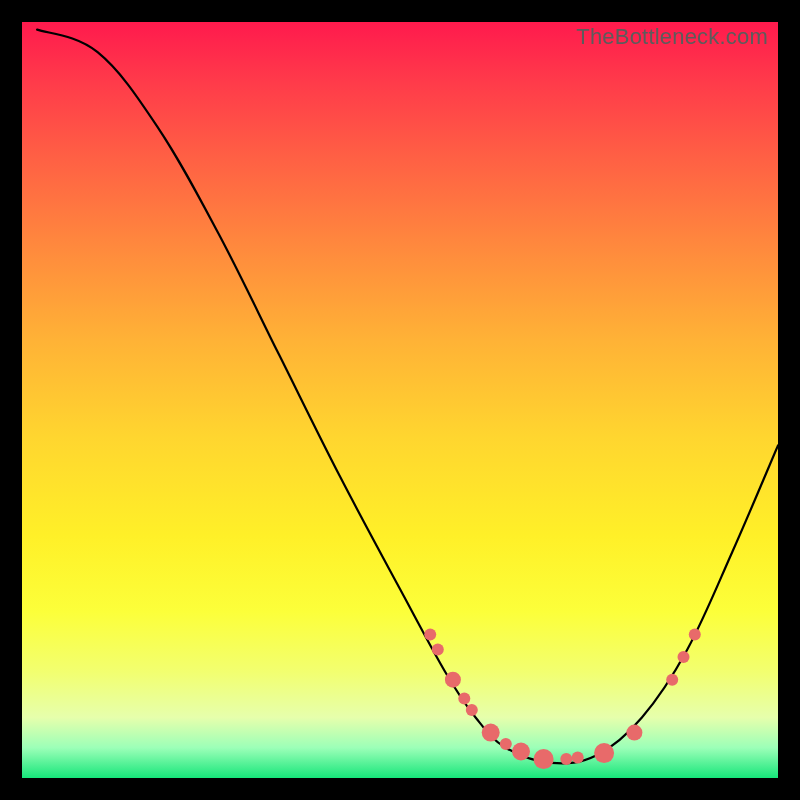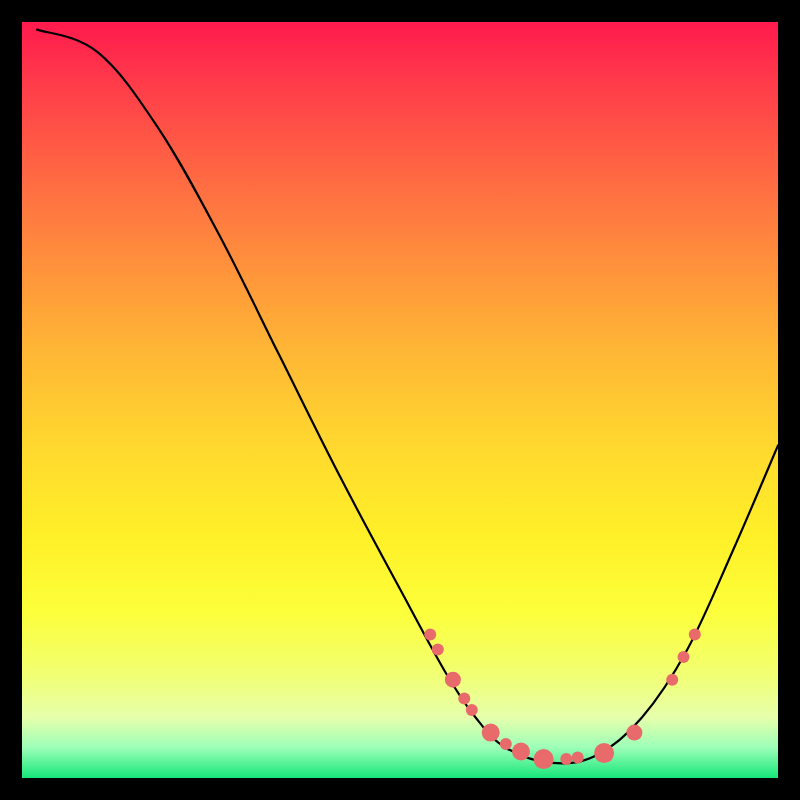--- a/index.html
+++ b/index.html
@@ -58,20 +58,21 @@
   }
   .marker {
     fill: #e86a6a;
     stroke: none;
   }
 </style>
 </head>
 <body>
 
 <div class="frame">
+  <div class="watermark">TheBottleneck.com</div>
 
   <svg class="plot" viewBox="0 0 756 756" preserveAspectRatio="none">
     <path class="curve" d="M 15.1 7.6 C 26.0 11.6, 53.8 12.5, 75.6 30.2 C 97.4 47.9, 114.3 73.2, 136.1 105.8 C 157.9 138.5, 174.8 170.9, 196.6 211.7 C 218.3 252.5, 235.3 289.1, 257.0 332.6 C 278.8 376.2, 295.7 411.4, 317.5 453.6 C 339.3 495.8, 358.9 531.6, 378.0 567.0 C 397.1 602.4, 409.8 627.0, 423.4 650.2 C 437.0 673.3, 442.7 681.9, 453.6 695.5 C 464.5 709.1, 470.2 717.6, 483.8 725.8 C 497.4 733.9, 512.9 739.5, 529.2 740.9 C 545.5 742.2, 558.2 741.5, 574.6 733.3 C 590.9 725.2, 603.6 714.6, 619.9 695.5 C 636.2 676.5, 649.0 657.4, 665.3 627.5 C 681.6 597.5, 694.3 565.9, 710.6 529.2 C 727.0 492.5, 747.8 442.4, 756.0 423.4"></path>
     <g>
         <circle cx="408.2" cy="612.4" r="6.0" class="marker"></circle>
         <circle cx="415.8" cy="627.5" r="6.0" class="marker"></circle>
         <circle cx="430.9" cy="657.7" r="8.0" class="marker"></circle>
         <circle cx="442.3" cy="676.6" r="6.0" class="marker"></circle>
         <circle cx="449.8" cy="688.0" r="6.0" class="marker"></circle>
         <circle cx="468.7" cy="710.6" r="9.0" class="marker"></circle>

